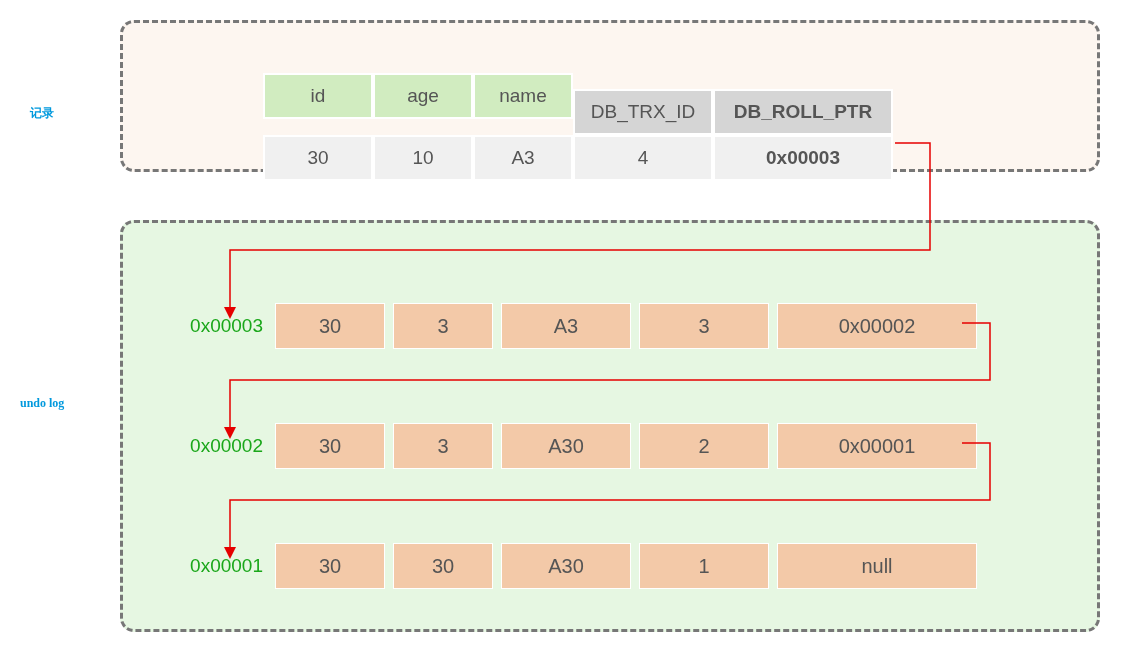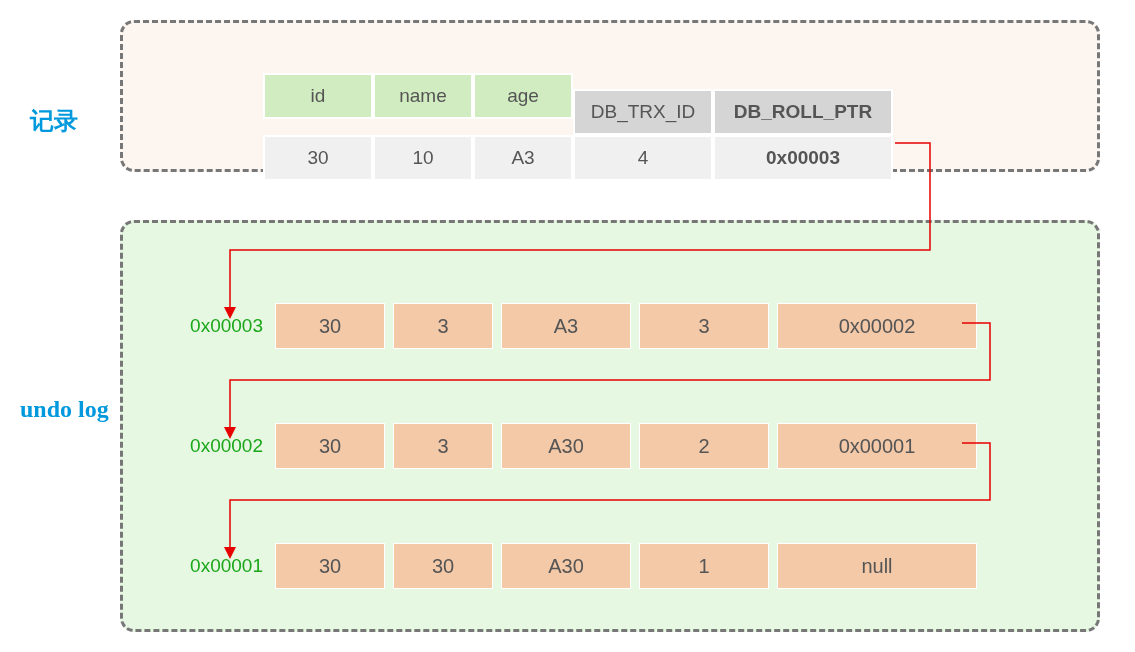--- a/index.html
+++ b/index.html
@@ -15,21 +15,21 @@
   }
   .container {
     position: relative;
     width: 1095px;
     height: 612px;
   }
   .label {
     position: absolute;
     font-weight: 600;
     color: #0099dd;
-    font-size: 24px;
+    font-size: 12px;
   }
   .label-record { top: 85px; left: 10px; }
   .label-undolog { top: 376px; left: 0px; font-family: Liberation Serif, serif; }
 
   .panel {
     position: absolute;
     border: 3px dashed #777;
     border-radius: 14px;
   }
   .panel-record {
@@ -112,22 +112,22 @@
 
 <div class="container">
 
   <div class="label label-record">记录</div>
   <div class="label label-undolog">undo log</div>
 
   <div class="panel panel-record">
     <div class="record-table">
       <div class="record-row">
         <div class="record-cell hdr-green w-id">id</div>
+        <div class="record-cell hdr-green w-age">age</div>
         <div class="record-cell hdr-green w-name">name</div>
-        <div class="record-cell hdr-green w-age">age</div>
         <div class="record-cell hdr-gray w-trx">DB_TRX_ID</div>
         <div class="record-cell hdr-gray w-roll">DB_ROLL_PTR</div>
       </div>
       <div class="record-row">
         <div class="record-cell val-gray w-id">30</div>
         <div class="record-cell val-gray w-age">10</div>
         <div class="record-cell val-gray w-name">A3</div>
         <div class="record-cell val-gray w-trx">4</div>
         <div class="record-cell val-gray w-roll">0x00003</div>
       </div>

